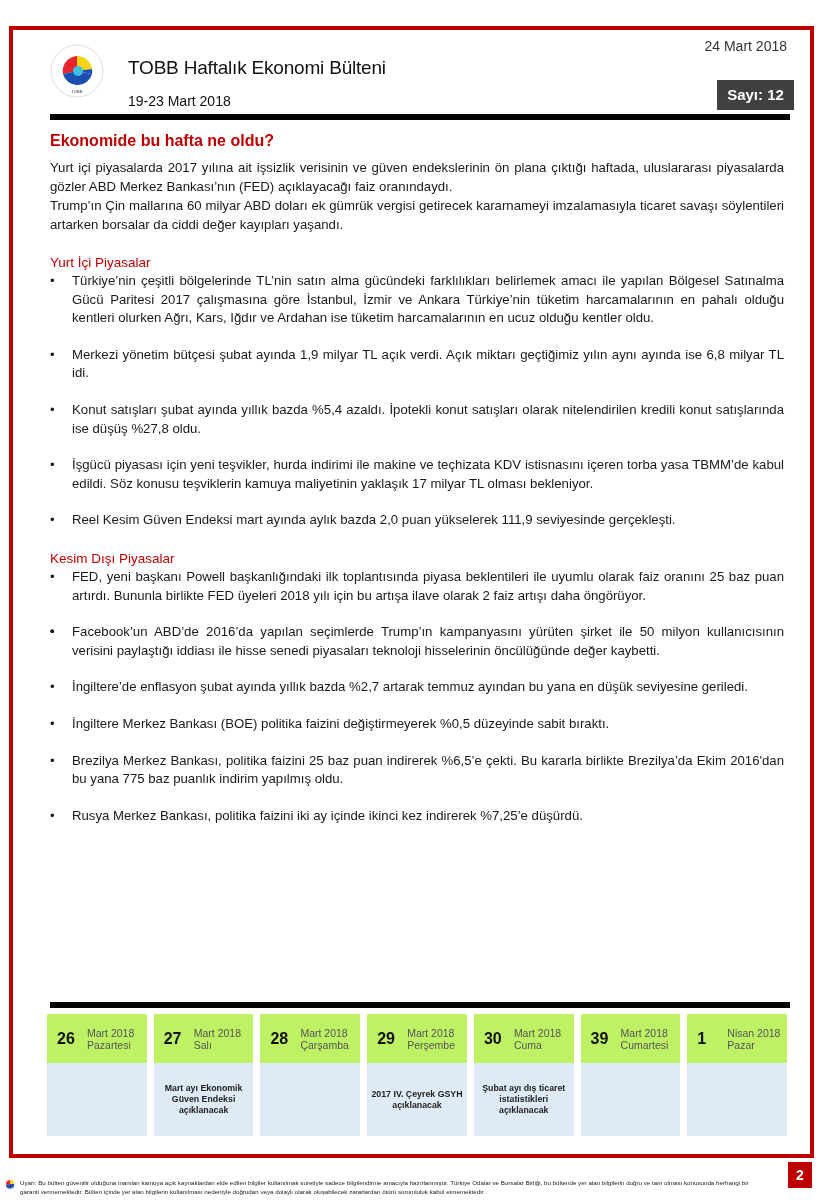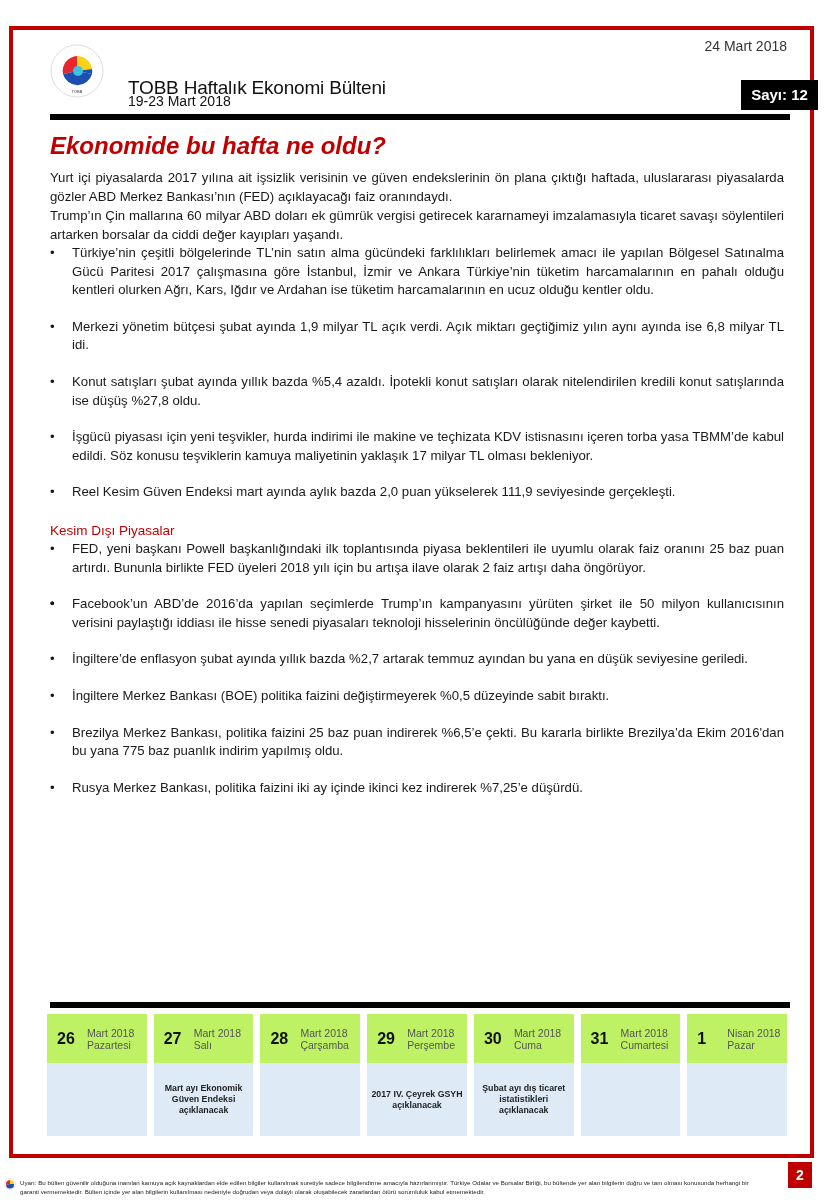--- a/index.html
+++ b/index.html
@@ -2,29 +2,29 @@
 <html><head>
 <meta charset="utf-8">
 <style>
   html, body { margin: 0; padding: 0; background: #ffffff; }
   body { width: 831px; height: 1200px; position: relative; overflow: hidden;
          font-family: "Liberation Sans", sans-serif; color: #1a1a1a; }
   .frame { position: absolute; left: 9px; top: 26px; width: 805px; height: 1132px;
            border: 4px solid #c00000; box-sizing: border-box; }
   .date { position: absolute; right: 44px; top: 38px; font-size: 14px; color: #333; }
   .logo { position: absolute; left: 50px; top: 44px; width: 54px; height: 54px; }
-  .title { position: absolute; left: 128px; top: 77px; font-size: 19px; color: #111; letter-spacing: -0.2px; }
+  .title { position: absolute; left: 128px; top: 57px; font-size: 19px; color: #111; letter-spacing: -0.2px; }
   .subtitle { position: absolute; left: 128px; top: 93px; font-size: 14px; color: #111; }
-  .issue { position: absolute; left: 717px; top: 80px; width: 77px; height: 30px; background: #000000;
-           color: #fff; font-weight: bold; font-size: 15px; text-align: center; line-height: 30px; margin-left: 24px; }
+  .issue { position: absolute; left: 717px; top: 80px; width: 77px; height: 30px; background: #404040;
+           color: #fff; font-weight: bold; font-size: 15px; text-align: center; line-height: 30px; }
   .rule { position: absolute; left: 50px; width: 740px; height: 6px; background: #000; }
   .rule.top { top: 114px; }
   .rule.bottom { top: 1002px; }
   .content { position: absolute; left: 50px; top: 132px; width: 734px; }
-  .heading { font-style: italic; color: #c00000; font-size: 24px; margin: 0 0 8px 0; }
+  .heading { color: #c00000; font-size: 16px; margin: 0 0 8px 0; }
   .intro p { margin: 0; font-size: 13.2px; line-height: 19px; text-align: justify; }
   .section-title { color: #c00000; font-size: 13.5px; margin: 20px 0 0 0; line-height: 18px; }
   ul.bullets { list-style: none; margin: 0; padding: 0; }
   ul.bullets li { position: relative; padding-left: 22px; font-size: 13.2px; line-height: 18.6px;
                   text-align: justify; margin-bottom: 18px; }
   ul.bullets li:last-child { margin-bottom: 0; }
   ul.bullets li .dot { position: absolute; left: 0; top: 0; }
   .calendar { position: absolute; left: 47px; top: 1014px; width: 740px; display: flex; gap: 7px; }
   .day { width: 100px; }
   .day-head { background: #bef264; height: 49px; display: flex; align-items: center; padding-left: 10px; box-sizing: border-box; }
@@ -61,20 +61,21 @@
 <div class="rule top"></div>
 
 <div class="content">
   <h1 class="heading">Ekonomide bu hafta ne oldu?</h1>
   <div class="intro">
     <p>Yurt içi piyasalarda 2017 yılına ait işsizlik verisinin ve güven endekslerinin ön plana çıktığı haftada, uluslararası piyasalarda gözler ABD Merkez Bankası’nın (FED) açıklayacağı faiz oranındaydı.</p>
     <p>Trump’ın Çin mallarına 60 milyar ABD doları ek gümrük vergisi getirecek kararnameyi imzalamasıyla ticaret savaşı söylentileri artarken borsalar da ciddi değer kayıpları yaşandı.</p>
   </div>
 
   <div>
+    <div class="section-title">Yurt İçi Piyasalar</div>
     <ul class="bullets">
       <li><span class="dot">•</span><span>Türkiye’nin çeşitli bölgelerinde TL’nin satın alma gücündeki farklılıkları belirlemek  amacı ile yapılan Bölgesel Satınalma Gücü Paritesi 2017 çalışmasına göre İstanbul, İzmir ve Ankara Türkiye’nin tüketim harcamalarının en pahalı olduğu kentleri olurken Ağrı, Kars, Iğdır ve Ardahan ise tüketim harcamalarının en ucuz olduğu kentler oldu.</span></li>
       <li><span class="dot">•</span><span>Merkezi yönetim bütçesi şubat ayında 1,9 milyar TL açık verdi. Açık miktarı geçtiğimiz yılın aynı ayında ise 6,8 milyar TL idi.</span></li>
       <li><span class="dot">•</span><span>Konut satışları şubat ayında yıllık bazda %5,4 azaldı. İpotekli konut satışları olarak nitelendirilen kredili konut satışlarında ise düşüş %27,8 oldu.</span></li>
       <li><span class="dot">•</span><span>İşgücü piyasası için yeni teşvikler, hurda indirimi ile makine ve teçhizata KDV istisnasını içeren torba yasa TBMM’de kabul edildi. Söz konusu teşviklerin kamuya maliyetinin yaklaşık 17 milyar TL olması bekleniyor.</span></li>
       <li><span class="dot">•</span><span>Reel Kesim Güven Endeksi mart ayında aylık bazda 2,0 puan yükselerek 111,9 seviyesinde gerçekleşti.</span></li>
     </ul>
   </div>
 
   <div>
@@ -125,21 +126,21 @@
   </div>
   <div class="day">
     <div class="day-head">
       <span class="day-num">30</span>
       <span class="day-meta"><span>Mart 2018</span><br><span>Cuma</span></span>
     </div>
     <div class="day-body">Şubat ayı dış ticaret istatistikleri açıklanacak</div>
   </div>
   <div class="day">
     <div class="day-head">
-      <span class="day-num">31</span>
+      <span class="day-num">39</span>
       <span class="day-meta"><span>Mart 2018</span><br><span>Cumartesi</span></span>
     </div>
     <div class="day-body"></div>
   </div>
   <div class="day">
     <div class="day-head">
       <span class="day-num">1</span>
       <span class="day-meta"><span>Nisan 2018</span><br><span>Pazar</span></span>
     </div>
     <div class="day-body"></div>

